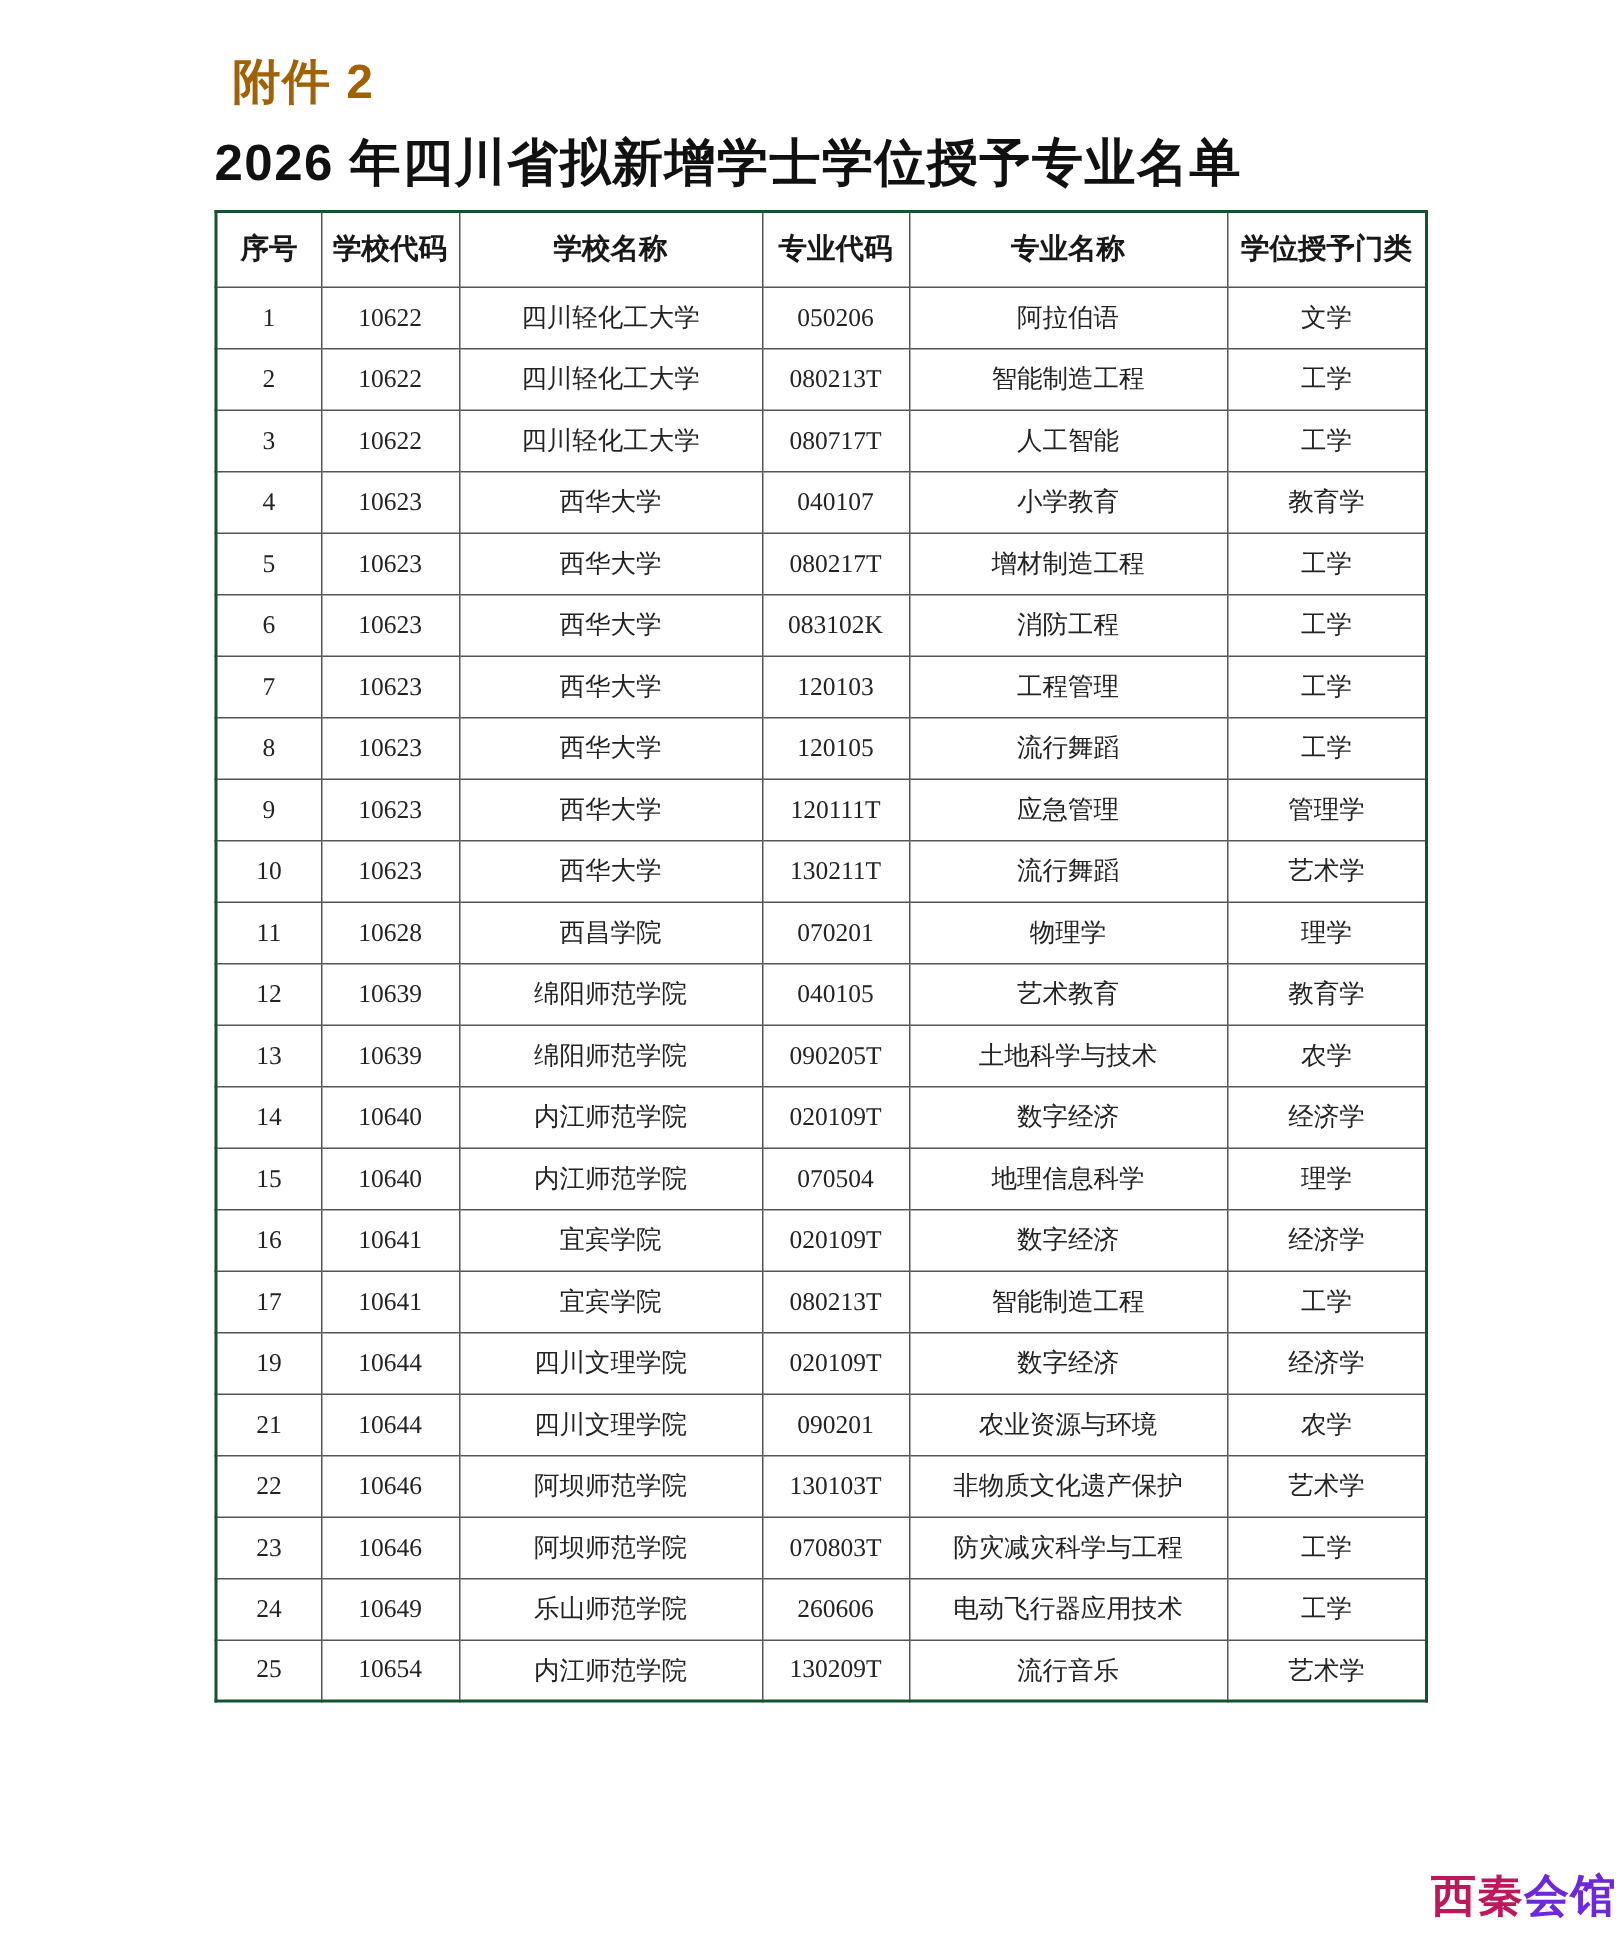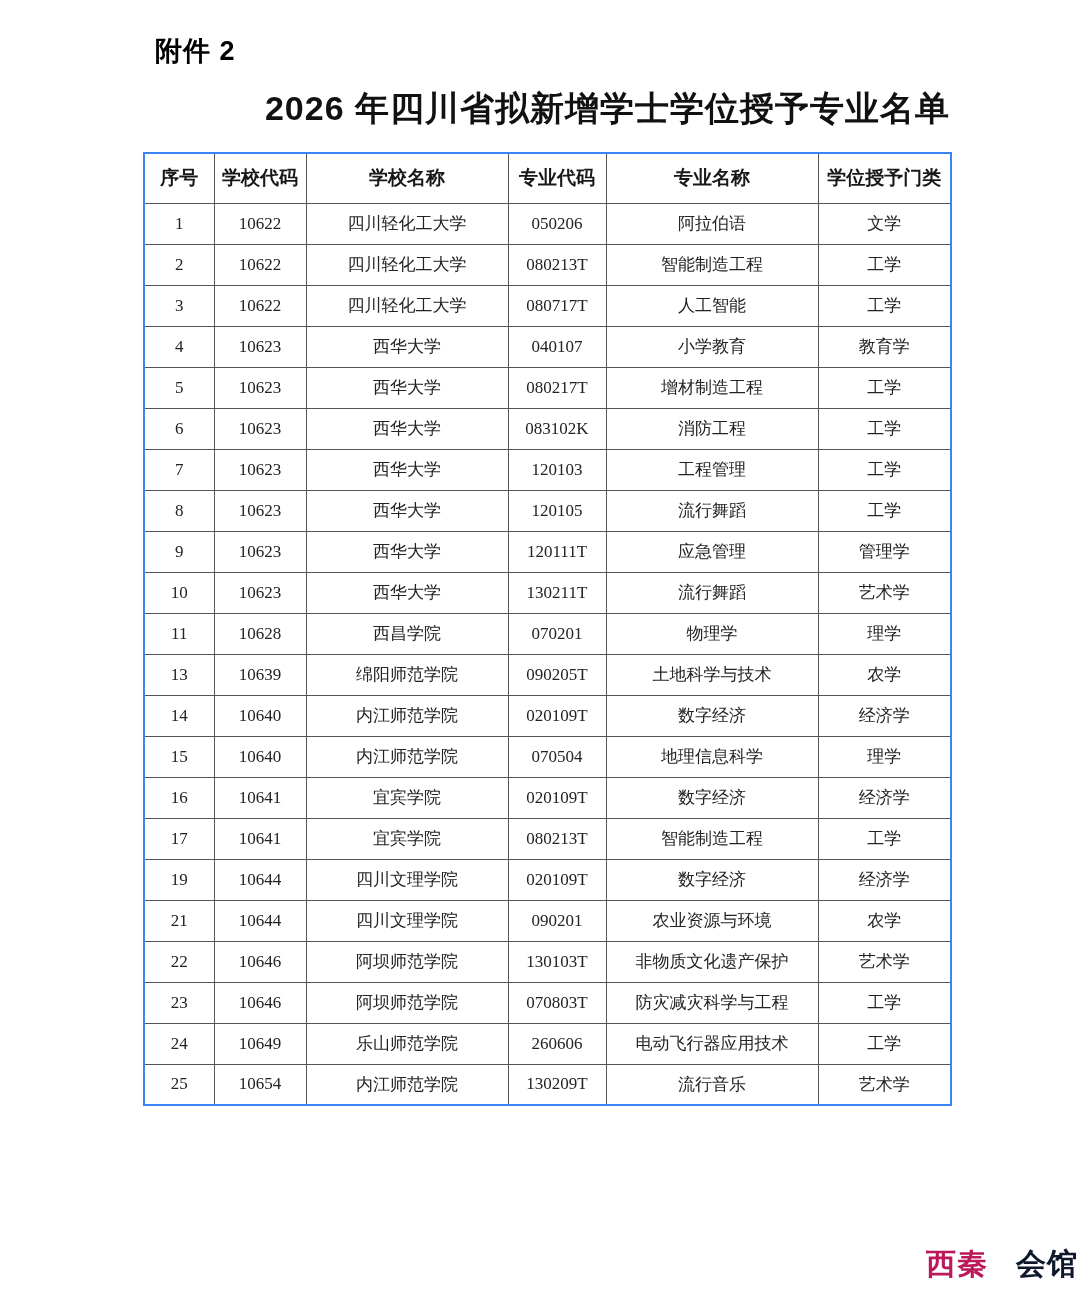--- a/index.html
+++ b/index.html
@@ -10,45 +10,45 @@
     font-family: "Liberation Serif", "DejaVu Serif", serif;
     color: #1f1f1f;
     overflow: hidden;
   }
   .attachment-label {
     position: absolute;
     left: 155px;
     top: 33px;
     font-family: "Liberation Sans", "DejaVu Sans", sans-serif;
     font-weight: 700;
-    font-size: 27px;
-    color: #000000;
+    font-size: 32px;
+    color: #a16207;
     letter-spacing: 1px;
   }
   .doc-title {
     position: absolute;
     left: 143px;
     top: 86px;
     width: 807px;
-    text-align: right;
+    text-align: left;
     font-family: "Liberation Sans", "DejaVu Sans", sans-serif;
     font-weight: 700;
     font-size: 34px;
     color: #111111;
     letter-spacing: 1px;
     white-space: nowrap;
   }
   table.degree-table {
     position: absolute;
     left: 143px;
-    top: 152px;
+    top: 140px;
     width: 807px;
     border-collapse: collapse;
     table-layout: fixed;
-    border: 2px solid #3b82f6;
+    border: 2px solid #14532d;
   }
   table.degree-table th,
   table.degree-table td {
     border: 1px solid #555555;
     text-align: center;
     vertical-align: middle;
     overflow: hidden;
     white-space: nowrap;
   }
   table.degree-table th {
@@ -70,21 +70,21 @@
     right: 2px;
     bottom: 4px;
     font-family: "Liberation Sans", "DejaVu Sans", sans-serif;
     font-weight: 700;
     font-size: 30px;
     letter-spacing: 1px;
     white-space: nowrap;
     user-select: none;
   }
   .watermark .wm-1 { color: #be185d; }
-  .watermark .wm-2 { color: #0f172a; margin-left: 28px; }
+  .watermark .wm-2 { color: #6d28d9; }
 </style>
 </head>
 <body>
 
 <div class="attachment-label">附件 2</div>
 
 <div class="doc-title">2026 年四川省拟新增学士学位授予专业名单</div>
 
 <table class="degree-table">
   <colgroup>
@@ -188,20 +188,28 @@
       </tr>
       <tr>
         <td>11</td>
         <td>10628</td>
         <td>西昌学院</td>
         <td>070201</td>
         <td>物理学</td>
         <td>理学</td>
       </tr>
       <tr>
+        <td>12</td>
+        <td>10639</td>
+        <td>绵阳师范学院</td>
+        <td>040105</td>
+        <td>艺术教育</td>
+        <td>教育学</td>
+      </tr>
+      <tr>
         <td>13</td>
         <td>10639</td>
         <td>绵阳师范学院</td>
         <td>090205T</td>
         <td>土地科学与技术</td>
         <td>农学</td>
       </tr>
       <tr>
         <td>14</td>
         <td>10640</td>

